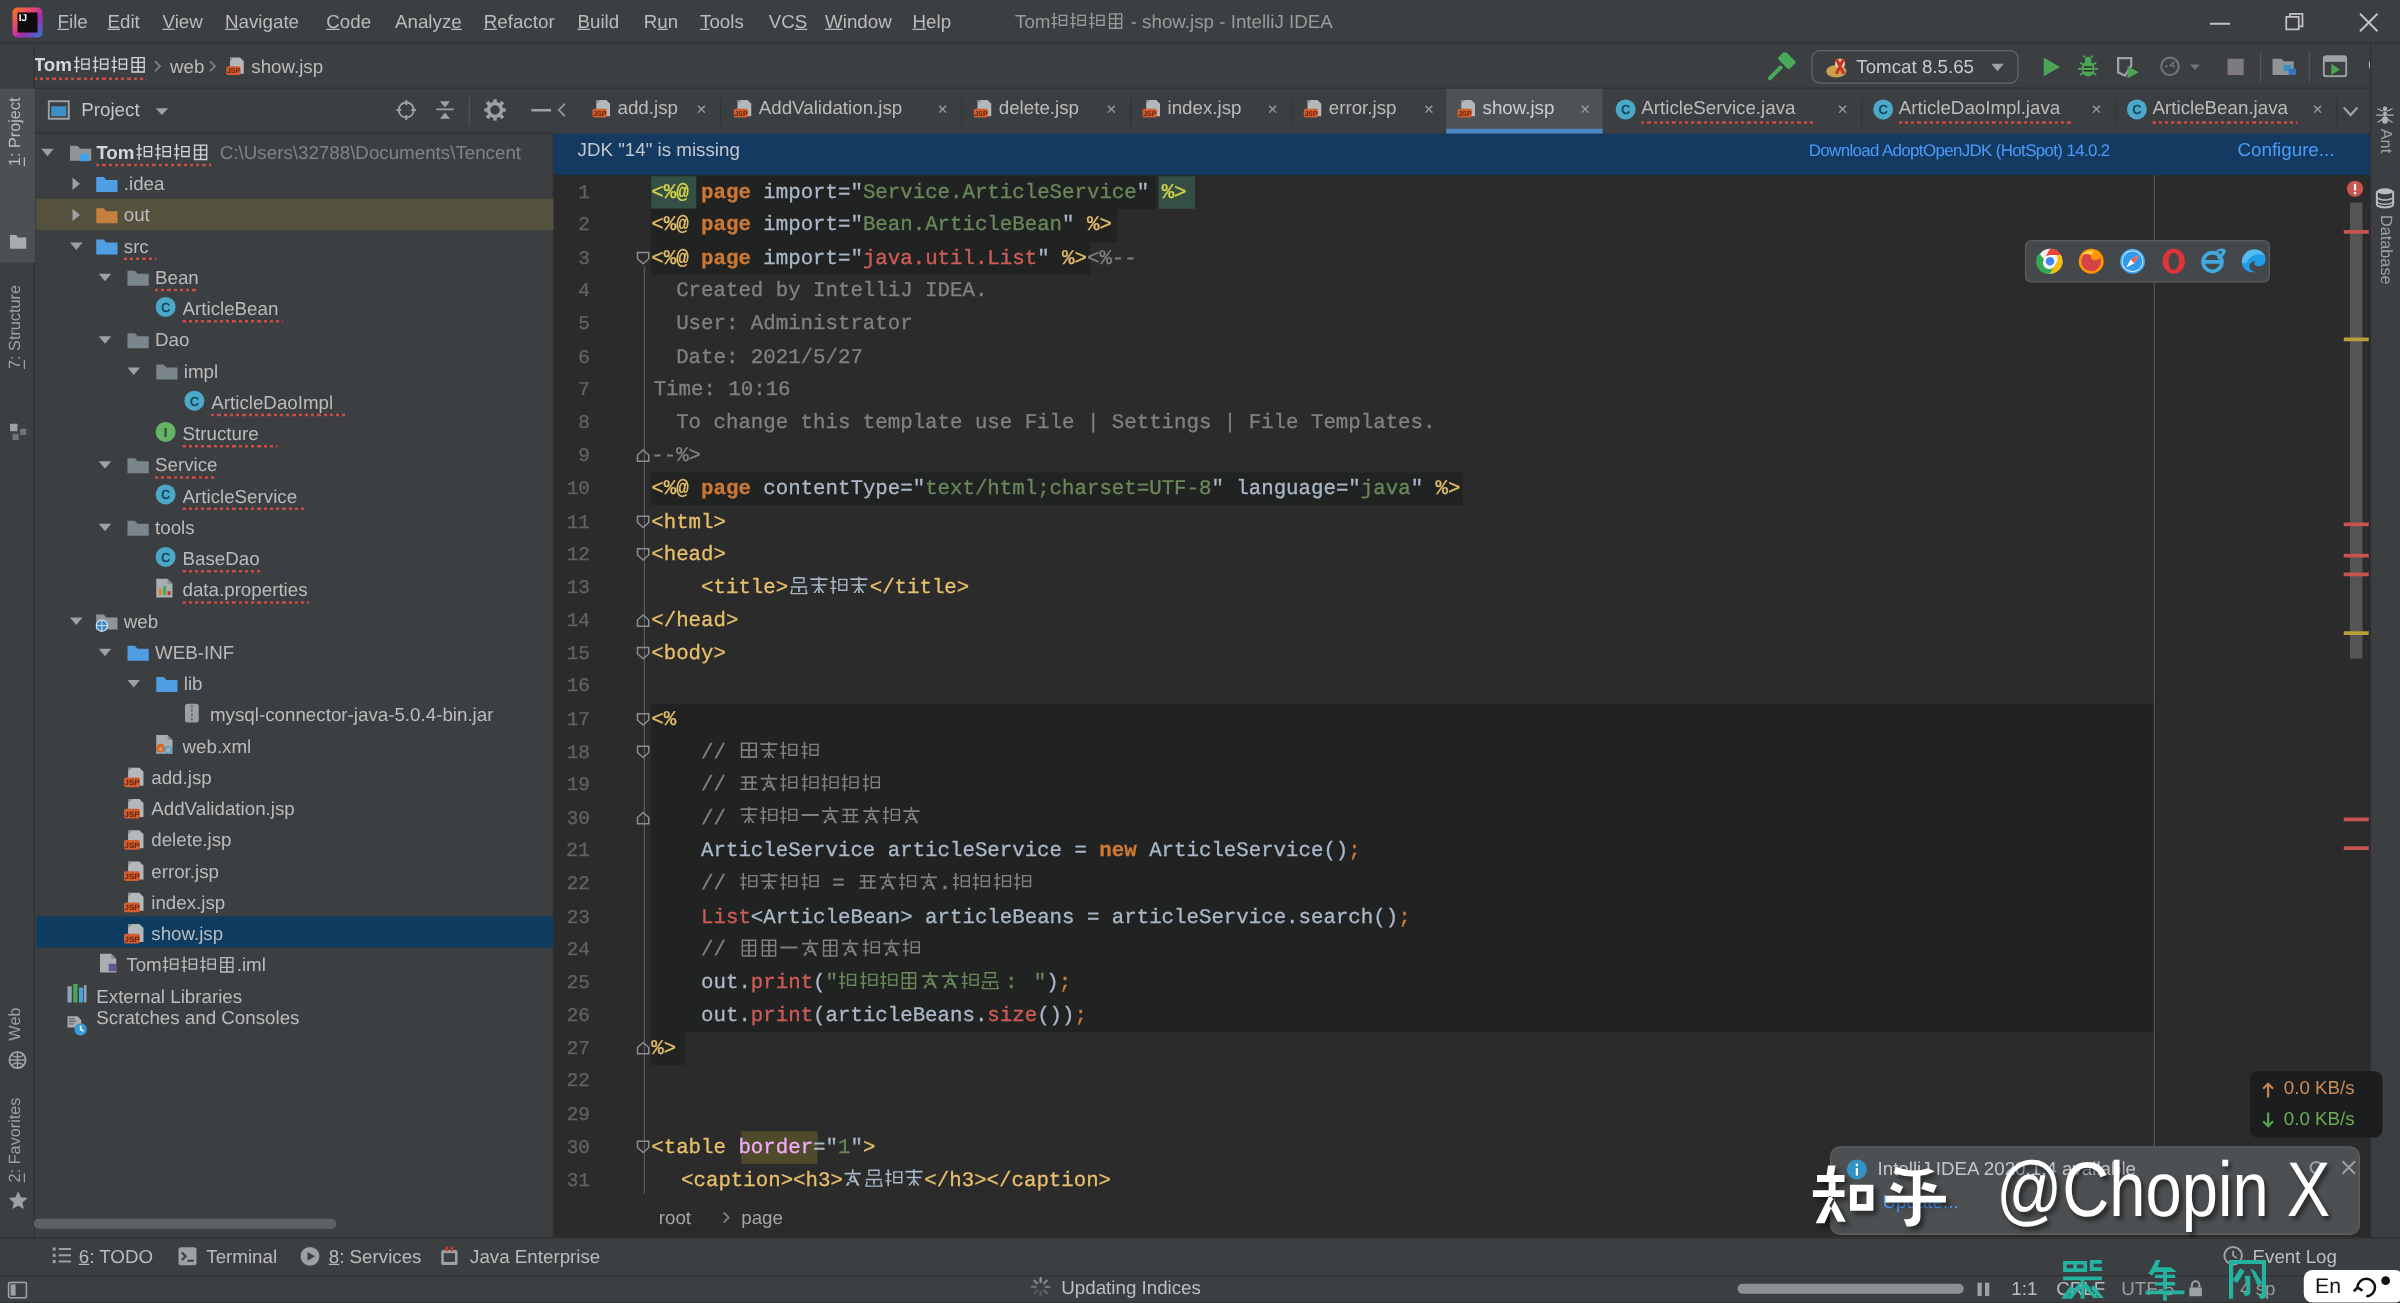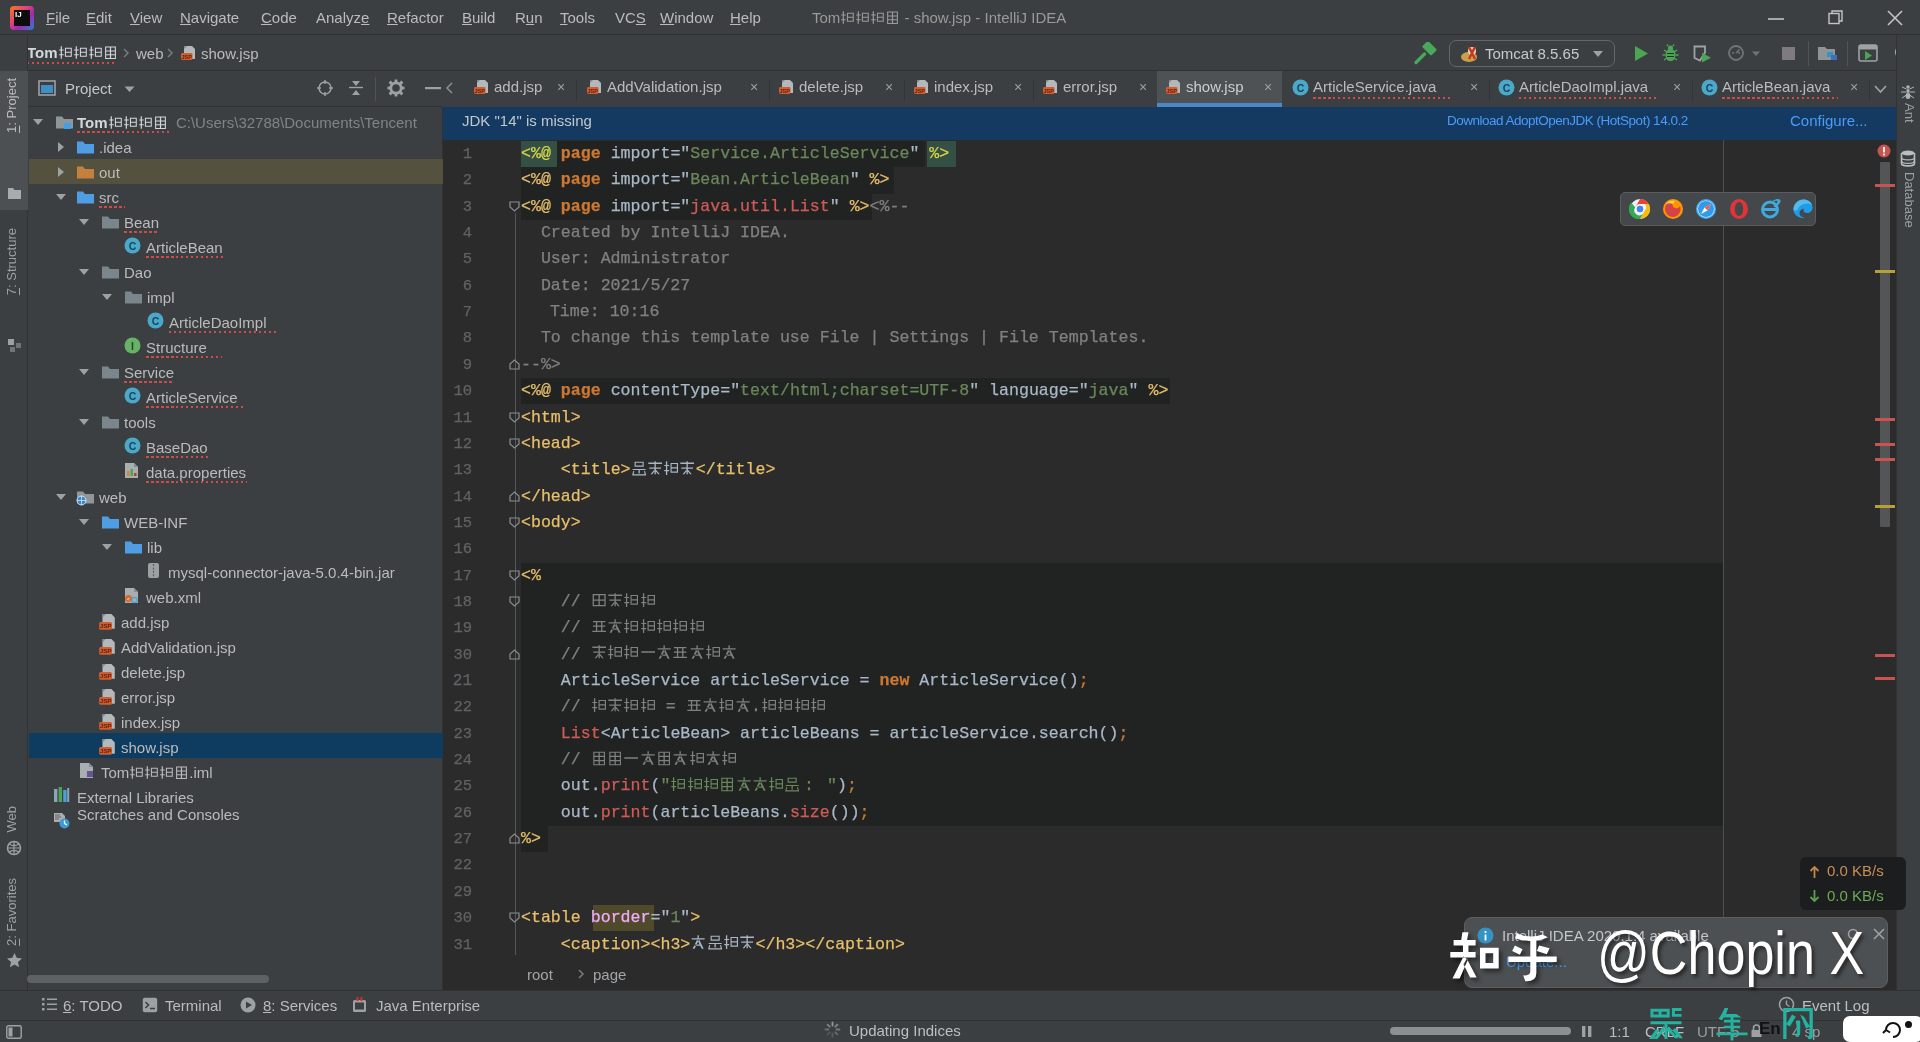--- a/index.html
+++ b/index.html
@@ -571,21 +571,21 @@
 <div class="ab mono" style="left:521px;top:167.35px"><span class="c-tag">&lt;%@ </span><span class="c-kw">page</span><span class="c-def"> import="</span><span class="c-grn">Bean.ArticleBean</span><span class="c-def">"</span><span class="c-tag"> %&gt;</span></div>
 <div class="ab mono c-num" style="left:443px;top:193.7px;width:29px;text-align:right;font-size:15.5px">3</div>
 <div class="ab mono" style="left:521px;top:193.7px"><span class="c-tag">&lt;%@ </span><span class="c-kw">page</span><span class="c-def"> import="</span><span class="c-red">java.util.List</span><span class="c-def">"</span><span class="c-tag"> %&gt;</span><span class="c-com">&lt;%--</span></div>
 <div class="ab mono c-num" style="left:443px;top:220.05px;width:29px;text-align:right;font-size:15.5px">4</div>
 <div class="ab mono" style="left:521px;top:220.05px"><span class="c-com">  Created by IntelliJ IDEA.</span></div>
 <div class="ab mono c-num" style="left:443px;top:246.4px;width:29px;text-align:right;font-size:15.5px">5</div>
 <div class="ab mono" style="left:521px;top:246.4px"><span class="c-com">  User: Administrator</span></div>
 <div class="ab mono c-num" style="left:443px;top:272.75px;width:29px;text-align:right;font-size:15.5px">6</div>
 <div class="ab mono" style="left:521px;top:272.75px"><span class="c-com">  Date: 2021/5/27</span></div>
 <div class="ab mono c-num" style="left:443px;top:299.1px;width:29px;text-align:right;font-size:15.5px">7</div>
-<div class="ab mono" style="left:530px;top:299.1px"><span class="c-com">  Time: 10:16</span></div>
+<div class="ab mono" style="left:503px;top:299.1px"><span class="c-com">  Time: 10:16</span></div>
 <div class="ab mono c-num" style="left:443px;top:325.45px;width:29px;text-align:right;font-size:15.5px">8</div>
 <div class="ab mono" style="left:521px;top:325.45px"><span class="c-com">  To change this template use File | Settings | File Templates.</span></div>
 <div class="ab mono c-num" style="left:443px;top:351.8px;width:29px;text-align:right;font-size:15.5px">9</div>
 <div class="ab mono" style="left:521px;top:351.8px"><span class="c-com">--%&gt;</span></div>
 <div class="ab mono c-num" style="left:443px;top:378.15px;width:29px;text-align:right;font-size:15.5px">10</div>
 <div class="ab mono" style="left:521px;top:378.15px"><span class="c-tag">&lt;%@ </span><span class="c-kw">page</span><span class="c-def"> contentType="</span><span class="c-grn">text/html;charset=UTF-8</span><span class="c-def">"</span><span class="c-def"> language="</span><span class="c-grn">java</span><span class="c-def">"</span><span class="c-tag"> %&gt;</span></div>
 <div class="ab mono c-num" style="left:443px;top:404.5px;width:29px;text-align:right;font-size:15.5px">11</div>
 <div class="ab mono" style="left:521px;top:404.5px"><span class="c-tag">&lt;html&gt;</span></div>
 <div class="ab mono c-num" style="left:443px;top:430.85px;width:29px;text-align:right;font-size:15.5px">12</div>
 <div class="ab mono" style="left:521px;top:430.85px"><span class="c-tag">&lt;head&gt;</span></div>
@@ -722,21 +722,21 @@
       </svg><span style="display:inline-block;width:16.3px;text-align:center">:</span></span><span class="c-grn"> "</span><span class="c-def">)</span><span class="c-orn">;</span></div>
 <div class="ab mono c-num" style="left:443px;top:799.75px;width:29px;text-align:right;font-size:15.5px">26</div>
 <div class="ab mono" style="left:521px;top:799.75px"><span class="c-def">    out.</span><span class="c-red">print</span><span class="c-def">(articleBeans.</span><span class="c-red">size</span><span class="c-def">())</span><span class="c-orn">;</span></div>
 <div class="ab mono c-num" style="left:443px;top:826.1px;width:29px;text-align:right;font-size:15.5px">27</div>
 <div class="ab mono" style="left:521px;top:826.1px"><span class="c-tag">%&gt;</span></div>
 <div class="ab mono c-num" style="left:443px;top:852.45px;width:29px;text-align:right;font-size:15.5px">22</div>
 <div class="ab mono c-num" style="left:443px;top:878.8px;width:29px;text-align:right;font-size:15.5px">29</div>
 <div class="ab mono c-num" style="left:443px;top:905.15px;width:29px;text-align:right;font-size:15.5px">30</div>
 <div class="ab mono" style="left:521px;top:905.15px"><span class="c-tag">&lt;table </span><span style="color:#f0abfc">border</span><span class="c-def">="</span><span class="c-grn">1</span><span class="c-def">"</span><span class="c-tag">&gt;</span></div>
 <div class="ab mono c-num" style="left:443px;top:931.5px;width:29px;text-align:right;font-size:15.5px">31</div>
-<div class="ab mono" style="left:521px;top:931.5px"><span class="c-def">    </span><span class="c-tag">&lt;caption&gt;&lt;h3&gt;</span><span class="c-def" style="letter-spacing:0"><svg class="cjg " width="16.3" height="16.3" viewBox="0 0 100 100">
+<div class="ab mono" style="left:505px;top:931.5px"><span class="c-def">    </span><span class="c-tag">&lt;caption&gt;&lt;h3&gt;</span><span class="c-def" style="letter-spacing:0"><svg class="cjg " width="16.3" height="16.3" viewBox="0 0 100 100">
         <use href="#c6"></use>
       </svg><svg class="cjg " width="16.3" height="16.3" viewBox="0 0 100 100">
         <use href="#c2"></use>
       </svg><svg class="cjg " width="16.3" height="16.3" viewBox="0 0 100 100">
         <use href="#c3"></use>
       </svg><svg class="cjg " width="16.3" height="16.3" viewBox="0 0 100 100">
         <use href="#c4"></use>
       </svg></span><span class="c-tag">&lt;/h3&gt;&lt;/caption&gt;</span></div>
 <svg class="ab" style="left:508px;top:199.875px" width="13" height="13" viewBox="0 0 13 13">
     <path d="M2 2h9v5L6.5 11 2 7z" fill="none" stroke="#8a8e90" stroke-width="1.2"></path>
@@ -899,21 +899,21 @@
   </svg>
 <div class="ab" style="left:1609px;top:1023px;font-size:15px;color:#bbbfc1">1:1</div>
 <div class="ab" style="left:1645px;top:1023px;font-size:15px;color:#bbbfc1">CRLF</div>
 <div class="ab" style="left:1697px;top:1023px;font-size:15px;color:#9a9ea0">UTF-5</div>
 <svg class="ab" style="left:1750px;top:1024px" width="13" height="14" viewBox="0 0 13 14">
 <rect x="1.5" y="6" width="10" height="7" fill="#9da1a3"></rect>
     <path d="M3.5 6V4a3 3 0 0 1 6 0v2" fill="none" stroke="#9da1a3" stroke-width="1.6"></path>
   </svg>
 <div class="ab" style="left:1792px;top:1023px;font-size:15px;color:#9a9ea0">4 sp</div>
 <div class="ab" style="left:1843px;top:1016px;width:80px;height:26px;background:#fff;border-radius:7px;z-index:70"></div>
-<div class="ab" style="left:1759px;top:1019px;font-size:17px;font-weight:bold;color:#111;z-index:71">En</div>
+<div class="ab" style="left:1852px;top:1019px;font-size:17px;font-weight:normal;color:#111;z-index:71">En</div>
 <svg class="ab" style="left:1880px;top:1019px;z-index:71" width="22" height="20" viewBox="0 0 22 20">
 <path d="M6 11a7 7 0 1 1 7 7" fill="none" stroke="#111" stroke-width="2"></path>
 <path d="M6 11l-3 3M6 11l4 2.5" stroke="#111" stroke-width="2" fill="none"></path>
   </svg>
 <div class="ab" style="left:1905px;top:1021px;width:7px;height:7px;border-radius:50%;background:#111;z-index:71"></div>
 <div class="ab" style="left:1447px;top:928px;color:#fff;z-index:60;filter:drop-shadow(3px 3px 2px rgba(0,0,0,0.5))"><svg class="cjg " width="55" height="57" viewBox="0 0 100 100">
       <use href="#z1"></use>
     </svg><span style="display:inline-block;width:3px"></span><svg class="cjg " width="55" height="57" viewBox="0 0 100 100">
       <use href="#z2"></use>
     </svg></div>

